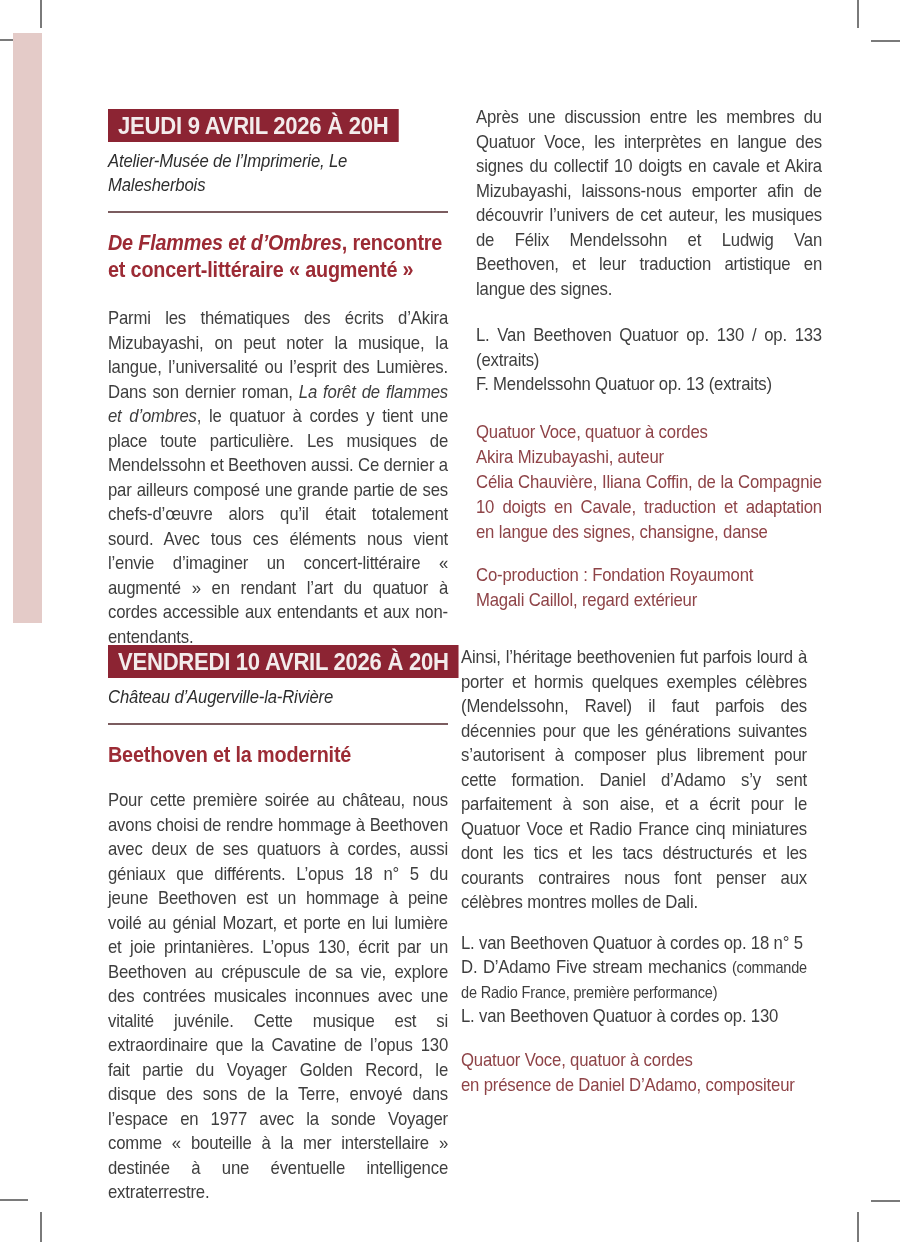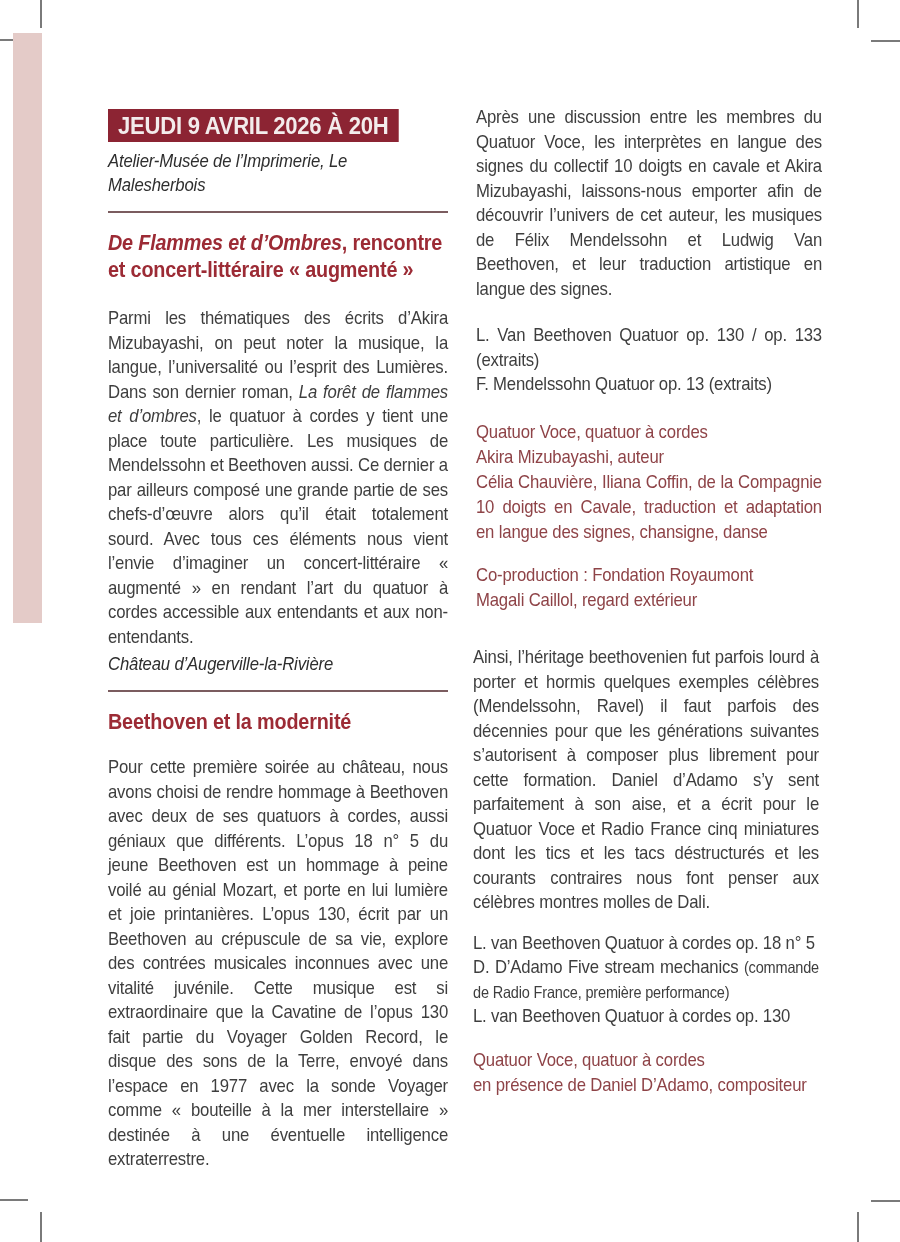--- a/index.html
+++ b/index.html
@@ -21,21 +21,21 @@
   .crop.bl-v{left:40px;top:1212px;width:2px;height:30px;}
   .crop.br-h{left:871px;top:1200px;width:29px;height:2px;}
   .crop.br-v{left:857px;top:1212px;width:2px;height:30px;}
 
   .strip{position:absolute;left:13px;top:33px;width:29px;height:590px;background:var(--strip_pink);}
 
   .col{position:absolute;}
   .col.left1{left:108px;top:109px;width:340px;}
   .col.right1{left:476px;top:105px;width:346px;}
   .col.left2{left:108px;top:645px;width:340px;}
-  .col.right2{left:473px;top:645px;width:346px;}
+  .col.right2{left:461px;top:645px;width:346px;}
 
   
   .cx{width:113.64%;transform:scaleX(0.88);transform-origin:0 0;}
 
   .banner-row{height:33px;}
   .banner{display:inline-block;background:var(--banner_bg);color:var(--banner_text);
     font-weight:bold;font-size:24px;line-height:33px;padding:0 11px;white-space:nowrap;
     transform:scaleX(0.92);transform-origin:0 0;letter-spacing:-0.3px;}
   .venue{margin-top:7px;font-style:italic;font-size:19px;line-height:24px;color:#2e2e2e;letter-spacing:-0.2px;}
   .rule{border:none;border-top:2px solid var(--rule);margin:14px 0 0 0;width:100%;}
@@ -91,20 +91,23 @@
         <div class="line"><span>Akira Mizubayashi, auteur</span></div>
         <div class="line"><span>Célia Chauvière, Iliana Coffin, de la Compagnie 10 doigts en Cavale, traduction et adaptation en langue des signes, chansigne, danse</span></div>
       </div>
     <div class="credits copro cx">
         <div class="line"><span>Co-production : Fondation Royaumont</span></div>
         <div class="line"><span>Magali Caillol, regard extérieur</span></div>
       </div>
   </section>
 
   <section class="col left2">
+    <div class="banner-row">
+      <span class="banner">VENDREDI 10 AVRIL 2026 À 20H</span>
+    </div>
     <div class="venue cx">Château d’Augerville-la-Rivière</div>
     <hr class="rule">
     <h2 class="ev-title cx"><span>Beethoven et la modernité</span></h2>
     <p class="body-par cx"><span>Pour cette première soirée au château, nous avons choisi de rendre hommage à Beethoven avec deux de ses quatuors à cordes, aussi géniaux que différents. L’opus 18 n° 5 du jeune Beethoven est un hommage à peine voilé au génial Mozart, et porte en lui lumière et joie printanières. L’opus 130, écrit par un Beethoven au crépuscule de sa vie, explore des contrées musicales inconnues avec une vitalité juvénile. Cette musique est si extraordinaire que la Cavatine de l’opus 130 fait partie du Voyager Golden Record, le disque des sons de la Terre, envoyé dans l’espace en 1977 avec la sonde Voyager comme « bouteille à la mer interstellaire » destinée à une éventuelle intelligence extraterrestre.</span></p>
   </section>
 
   <section class="col right2">
     <p class="body-par cx">Ainsi, l’héritage beethovenien fut parfois lourd à porter et hormis quelques exemples célèbres (Mendelssohn, Ravel) il faut parfois des décennies pour que les générations suivantes s’autorisent à composer plus librement pour cette formation. Daniel d’Adamo s’y sent parfaitement à son aise, et a écrit pour le Quatuor Voce et Radio France cinq miniatures dont les tics et les tacs déstructurés et les courants contraires nous font penser aux célèbres montres molles de Dali.</p>
     <div class="program cx">
         <div class="line"><span>L. van Beethoven Quatuor à cordes op. 18 n° 5</span></div>

